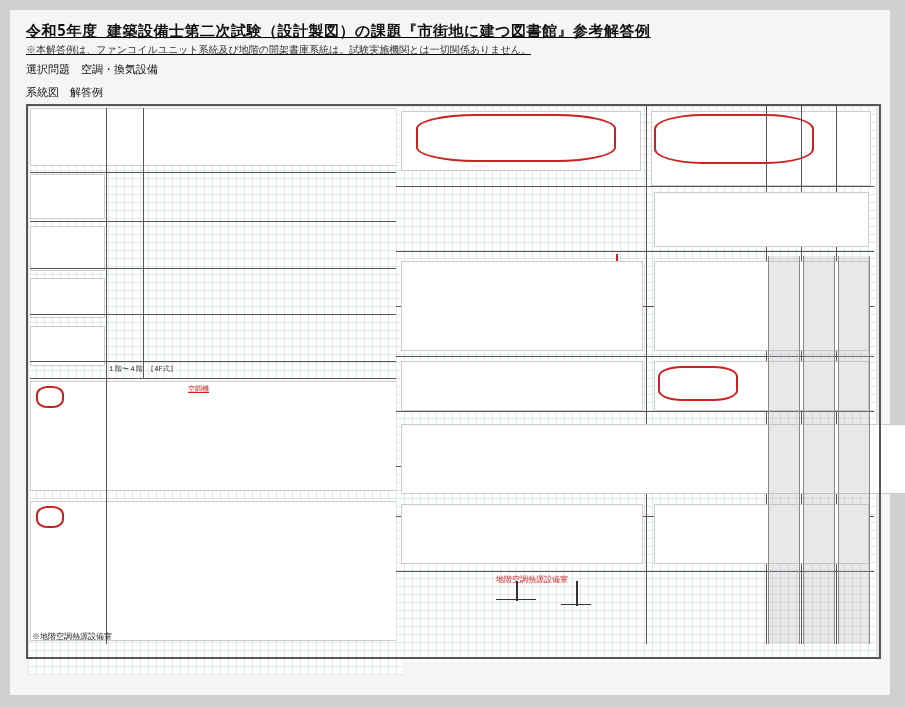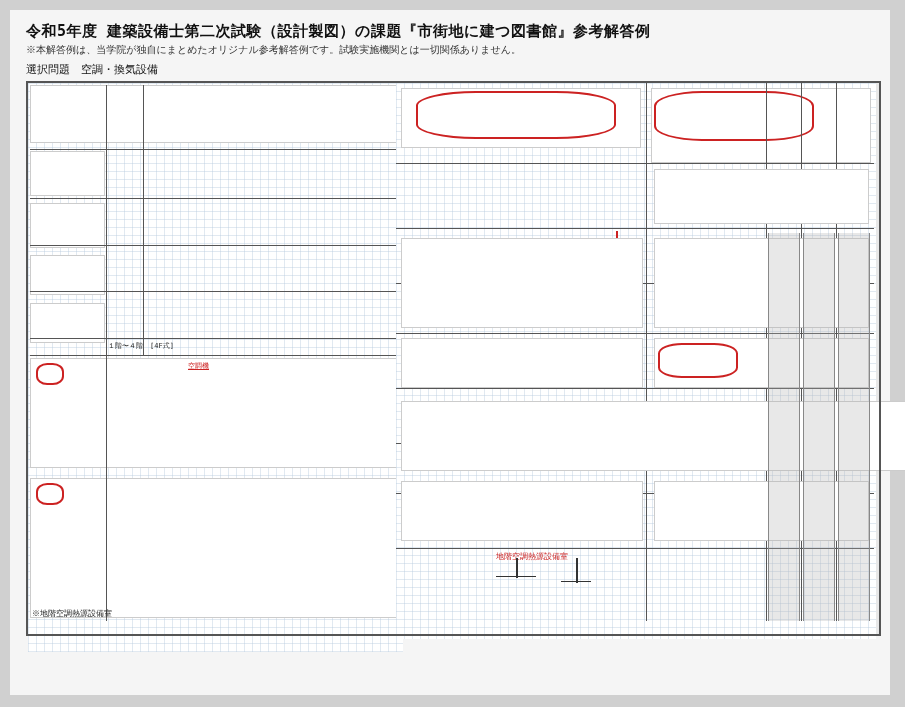--- a/index.html
+++ b/index.html
@@ -17,20 +17,21 @@
       top: 10px;
       left: 10px;
       width: 880px;
       height: 685px;
       background: #f5f5f5;
       padding: 12px 16px;
     }
 
     .header-area {
       margin-bottom: 4px;
+      text-decoration: underline;
     }
 
     .title-main {
       font-size: 15px;
       font-weight: bold;
       color: #111;
       letter-spacing: 0.5px;
     }
 
     .subtitle {
@@ -139,27 +140,28 @@
     }
   </style>
 </head>
 <body>
 
 <div class="page-container">
 
 
   <div class="header-area">
     <div class="title-main">令和5年度 建築設備士第二次試験（設計製図）の課題『市街地に建つ図書館』参考解答例</div>
-    <div class="subtitle">※本解答例は、当学院が独自にまとめたオリジナル参考解答例です。試験実施機関とは一切関係ありません。</div>
+    <div class="subtitle">※本解答例は、ファンコイルユニット系統及び地階の開架書庫系統は。試験実施機関とは一切関係ありません。</div>
   </div>
 
   <div class="question-info">
     <div class="line1">選択問題　空調・換気設備</div>
   </div>
 
+  <div class="diagram-label">系統図　解答例</div>
 
   <div class="diagram-area">
 
     <div class="grid-paper sheet-main-left">
 
       <div class="white-box" style="left:2px; top:2px; width:370px; height:58px;"></div>
 
       <div class="white-box" style="left:2px; top:68px; width:75px; height:45px;"></div>
       <div class="white-box" style="left:2px; top:120px; width:75px; height:45px;"></div>
       <div class="white-box" style="left:2px; top:172px; width:75px; height:40px;"></div>

